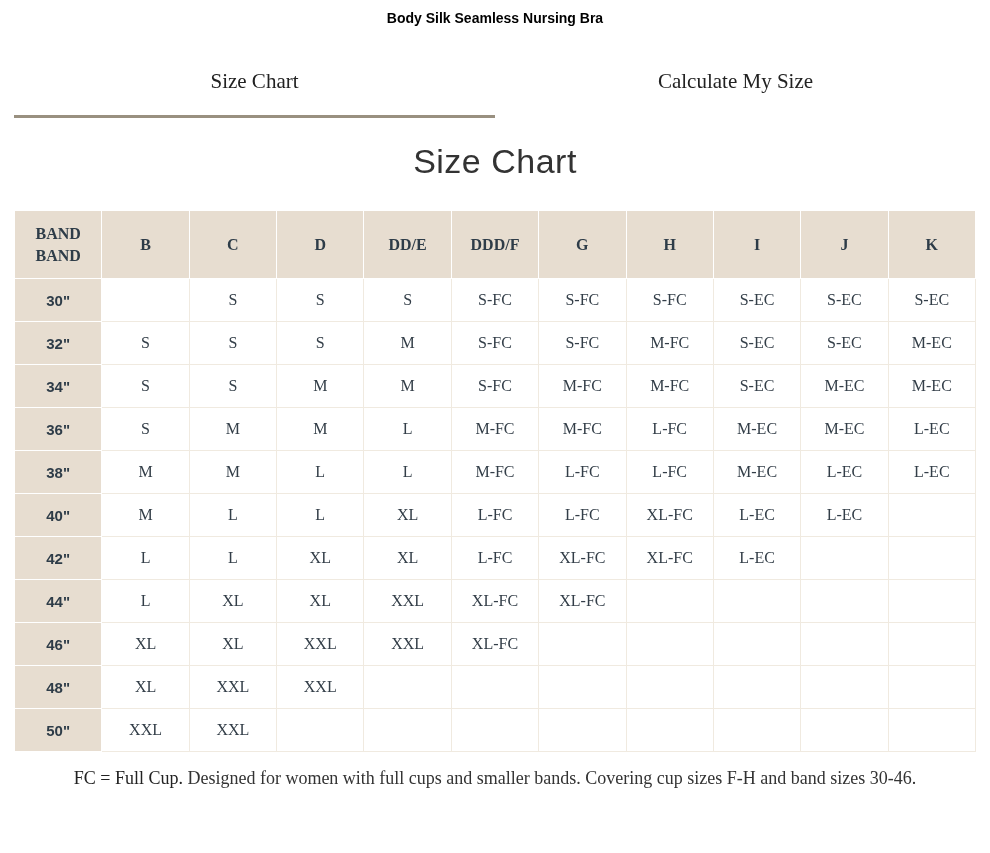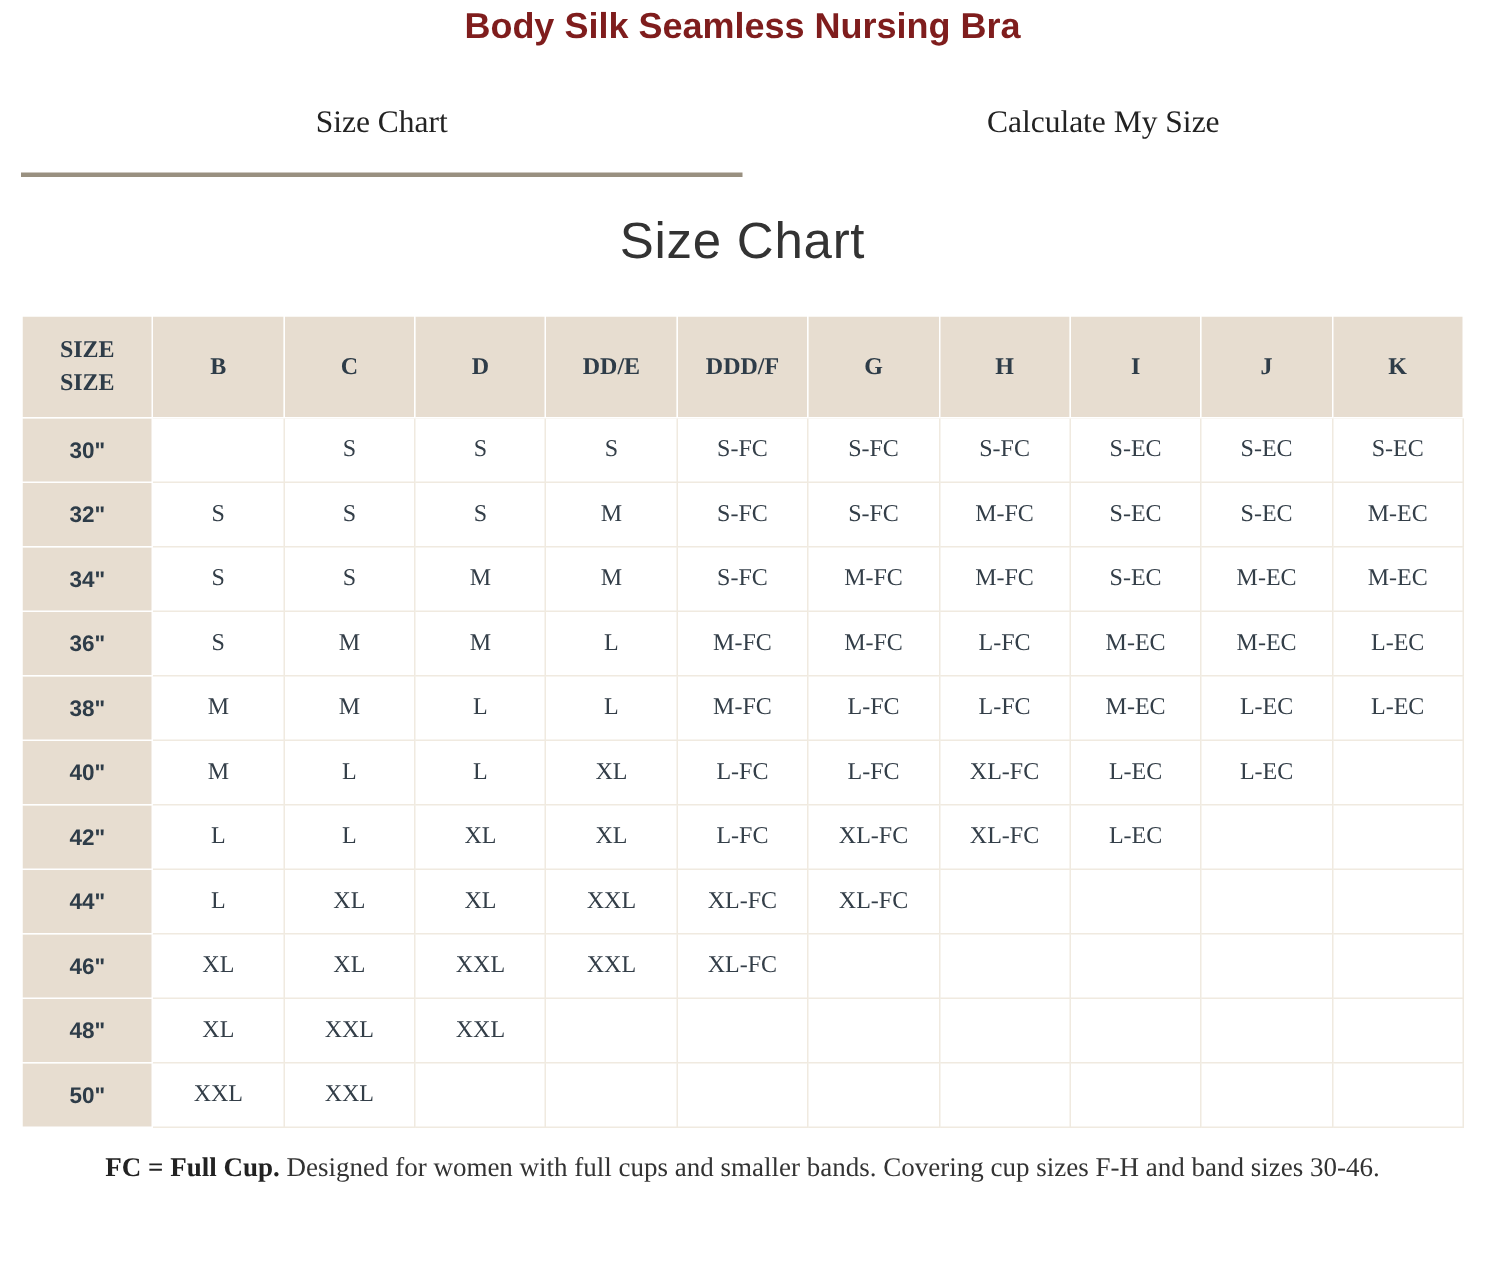--- a/index.html
+++ b/index.html
@@ -7,23 +7,23 @@
     width: 990px;
     font-family: "Liberation Serif", serif;
     color: #333e48;
     -webkit-font-smoothing: antialiased;
   }
   .page { padding: 0 14px; }
 
   .product-title {
     text-align: center;
     font-family: "Liberation Sans", sans-serif;
-    font-size: 24px;
+    font-size: 14px;
     font-weight: 600;
-    color: #7f1d1d;
+    color: #000000;
     padding-top: 6px;
     line-height: 24px;
   }
 
   .tabs { display: flex; margin-top: 38px; }
   .tab {
     flex: 1 1 50%;
     text-align: center;
     font-family: "Liberation Serif", serif;
     font-size: 21px;
@@ -84,40 +84,40 @@
   }
 
   .legend { margin-top: 12px; }
   .legend p {
     margin: 0;
     text-align: center;
     font-size: 18px;
     line-height: 28px;
     color: #333333;
   }
-  .legend p strong { font-weight: bold; color: #222222; }
+  .legend p strong { font-weight: normal; color: #222222; }
 </style>
 </head>
 <body>
 
 <div class="page">
 
   <div class="product-title">Body Silk Seamless Nursing Bra</div>
 
   <nav class="tabs">
     <div class="tab active">Size Chart</div>
     <div class="tab">Calculate My Size</div>
   </nav>
 
   <h2 class="section-heading">Size Chart</h2>
 
   <table class="size-chart">
     <thead>
       <tr>
-          <th>SIZE SIZE</th>
+          <th>BAND BAND</th>
           <th>B</th>
           <th>C</th>
           <th>D</th>
           <th>DD/E</th>
           <th>DDD/F</th>
           <th>G</th>
           <th>H</th>
           <th>I</th>
           <th>J</th>
           <th>K</th>

